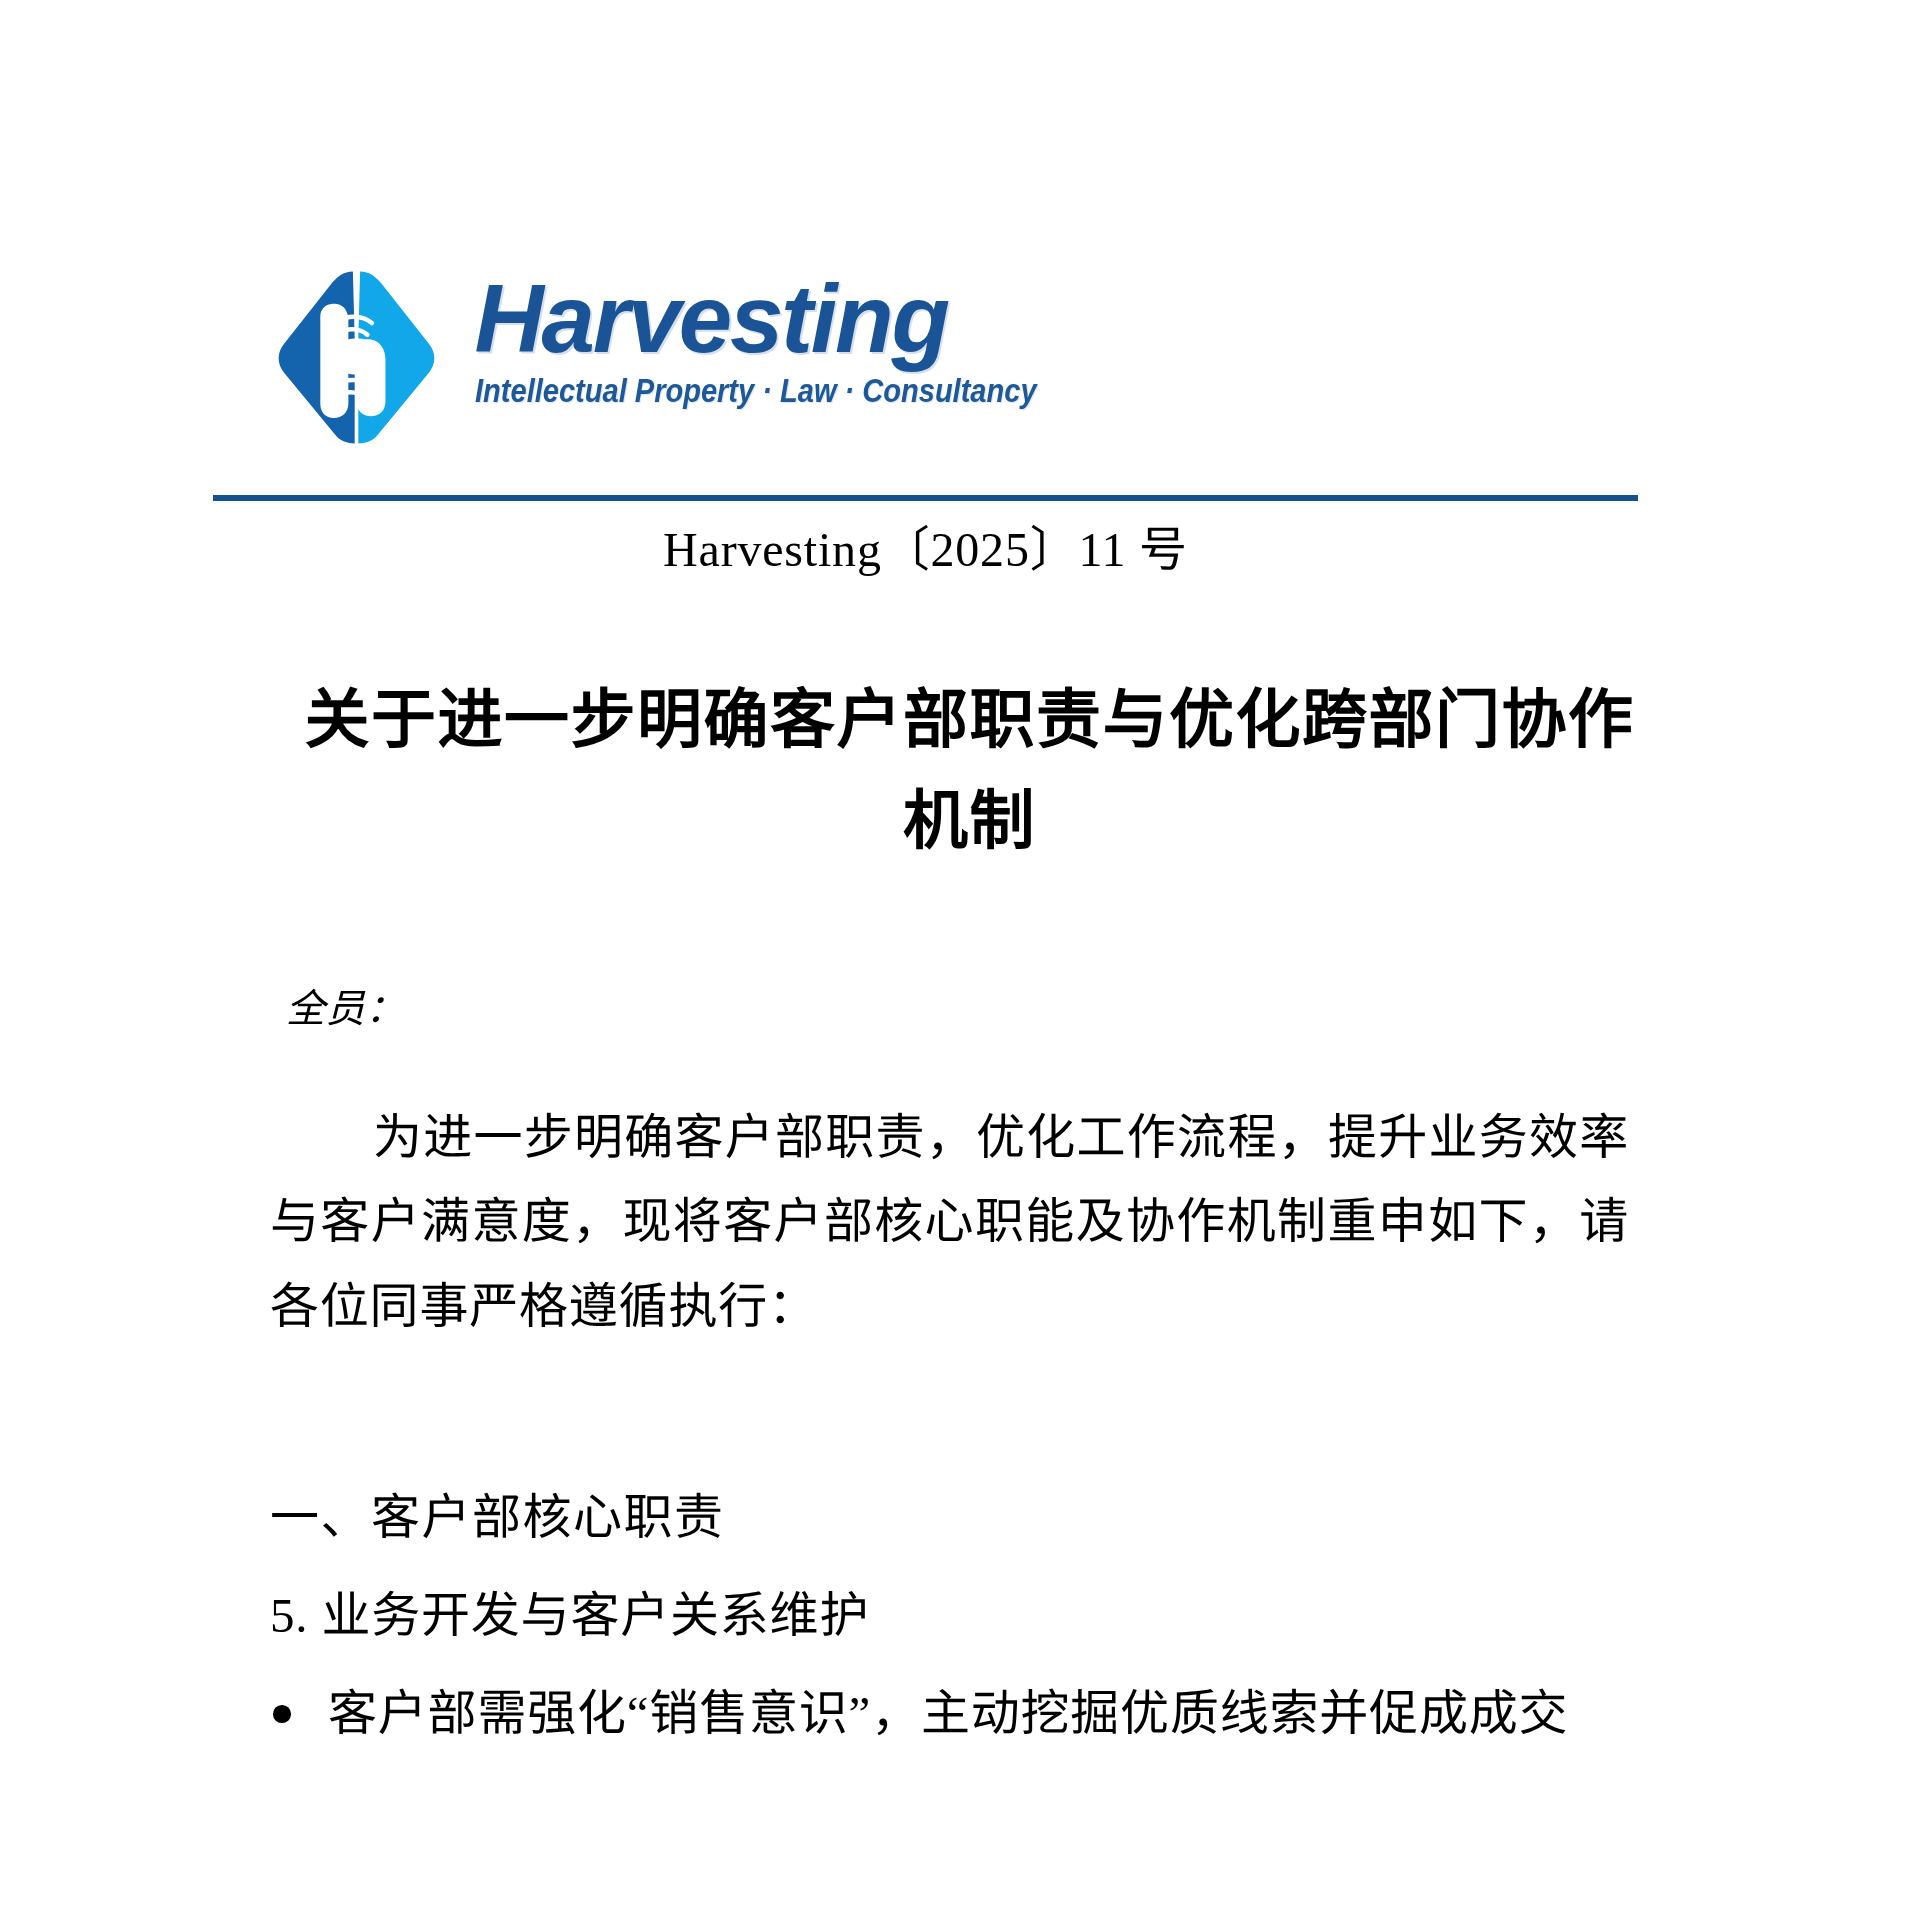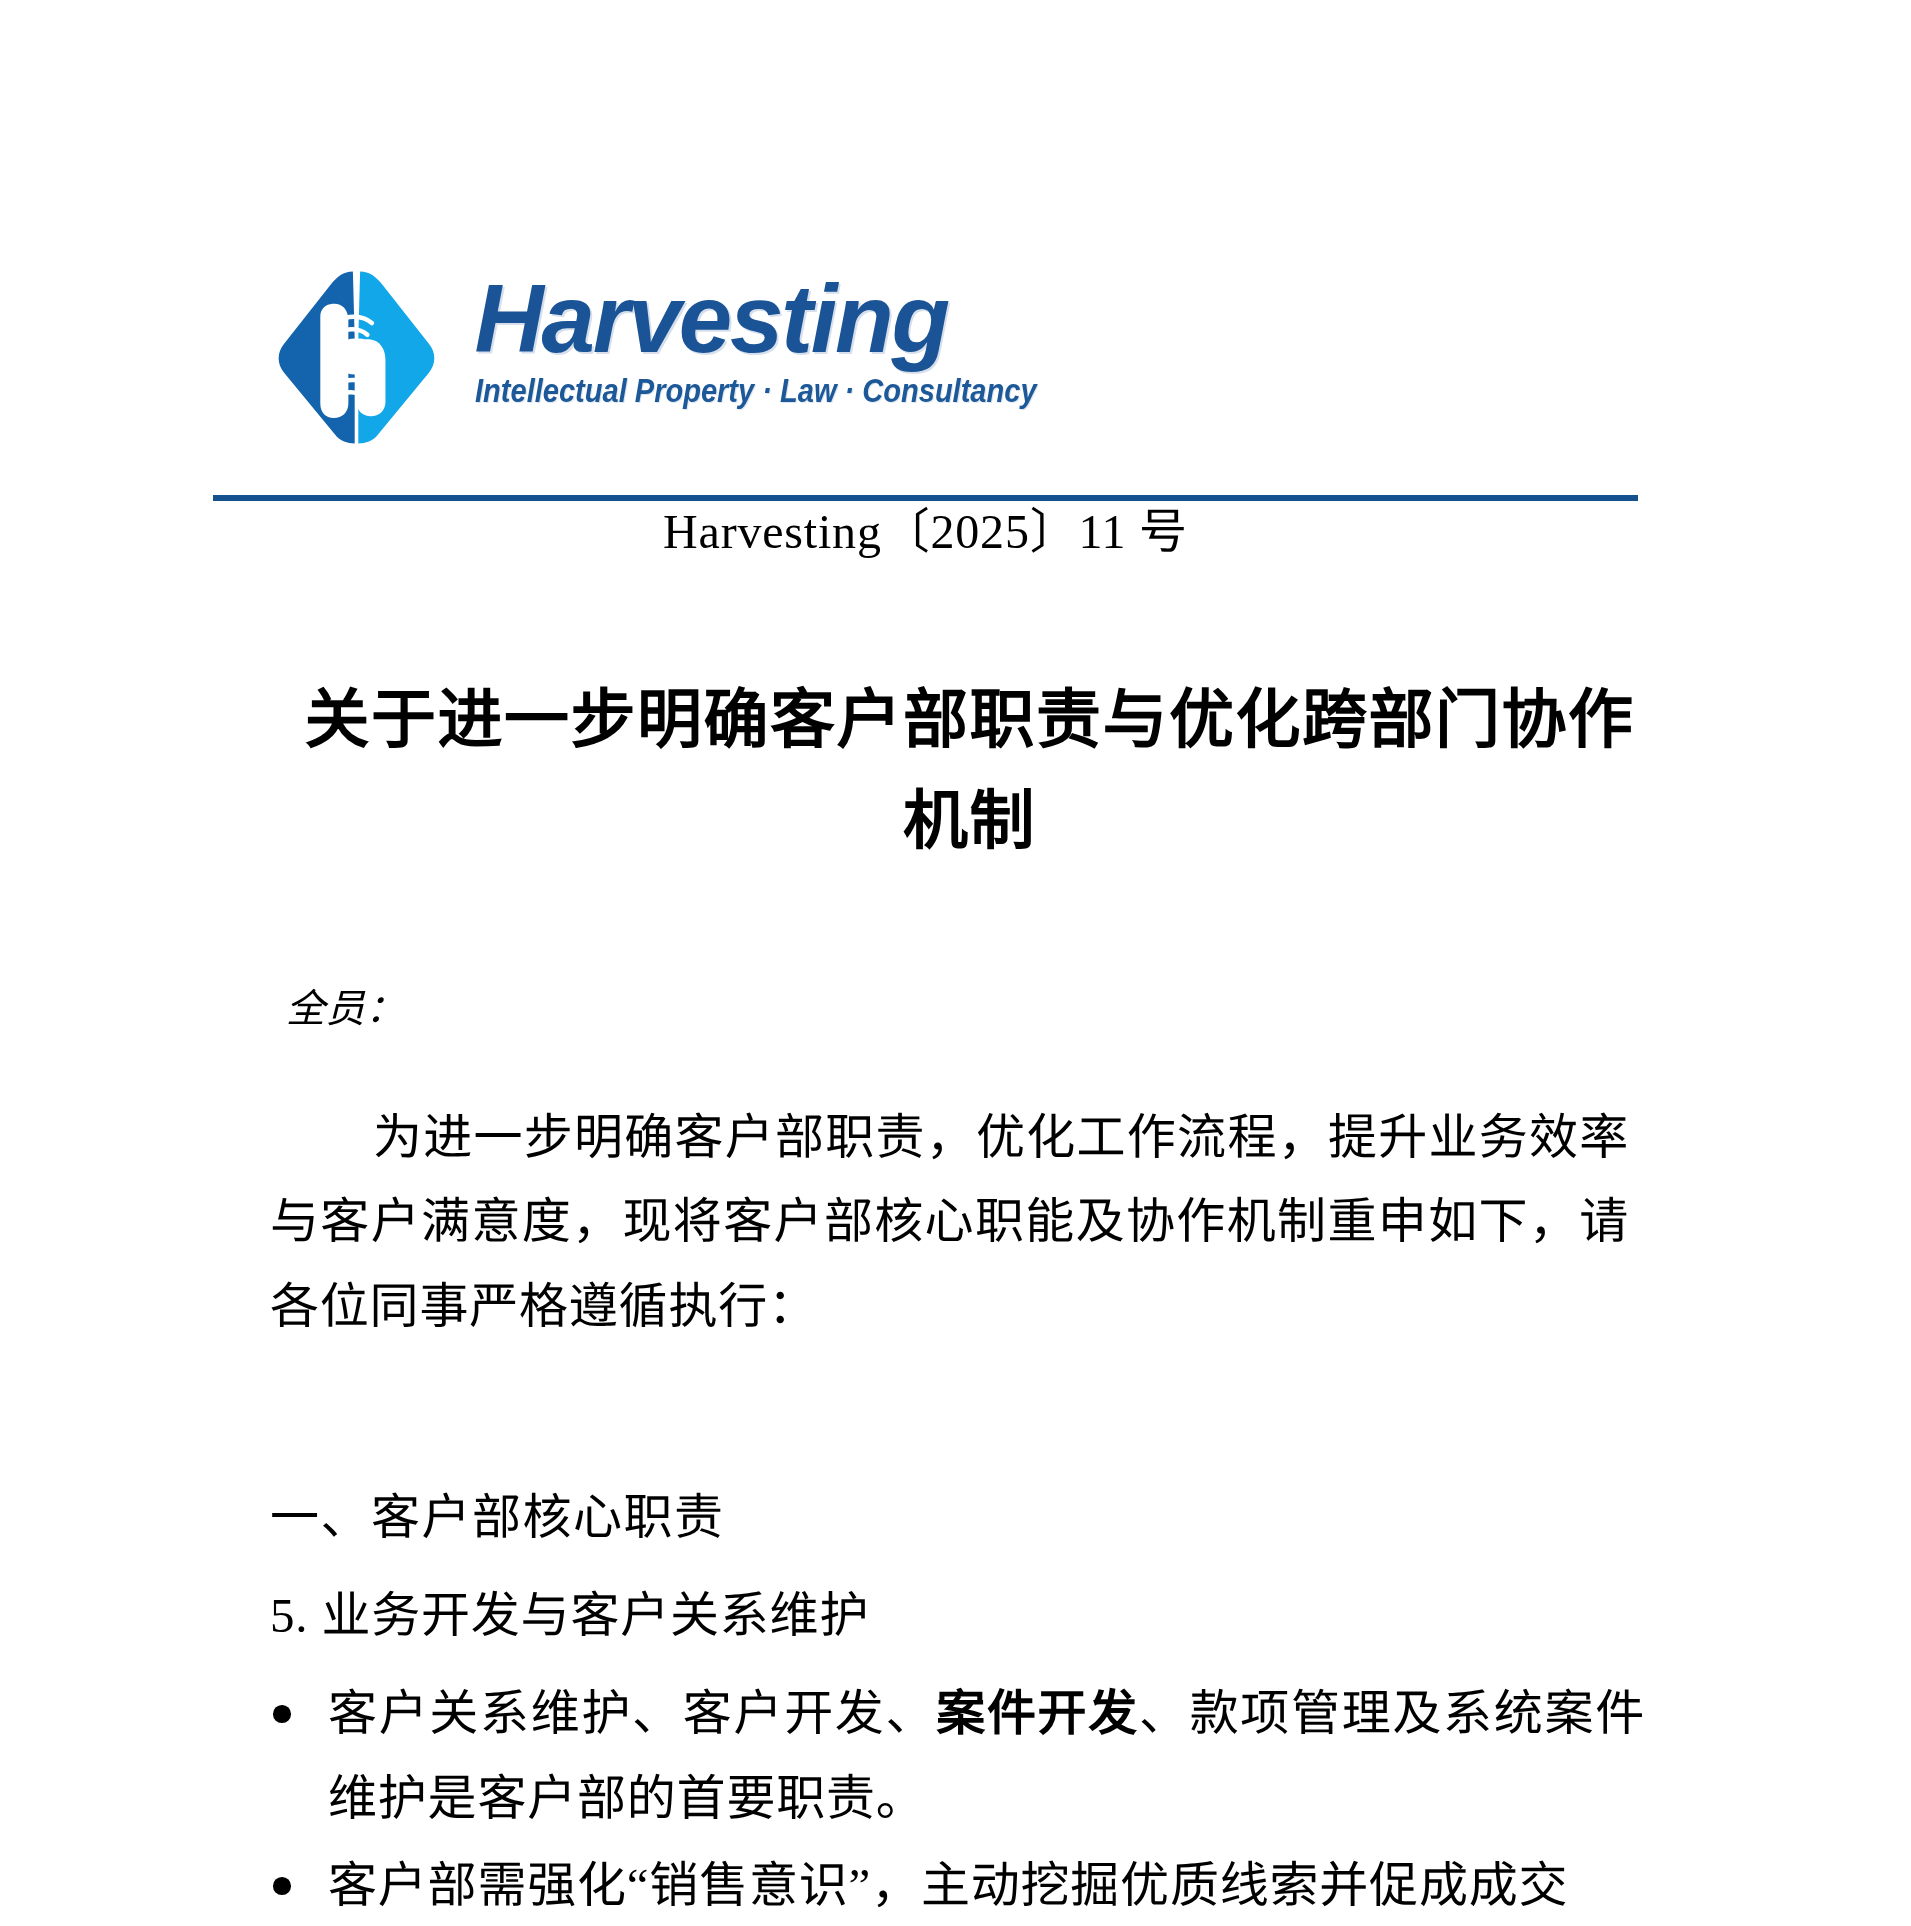--- a/index.html
+++ b/index.html
@@ -80,21 +80,21 @@
     top: 495px;
     width: 1425px;
     height: 6.2px;
     background: #14518e;
   }
 
   
   .doc-number {
     position: absolute;
     left: 213px;
-    top: 496px;
+    top: 514px;
     width: 1425px;
     text-align: center;
     font-size: 48px;
     line-height: 1.5;
     letter-spacing: 0.8px;
     font-family: "Liberation Serif", "DejaVu Serif", serif;
   }
 
   
   .doc-title {
@@ -222,24 +222,20 @@
 
     <p class="para">为进一步明确客户部职责，优化工作流程，提升业务效率与客户满意度，现将客户部核心职能及协作机制重申如下，请各位同事严格遵循执行：</p>
 
     <p class="section-heading">一、客户部核心职责</p>
 
     <p class="sub-item">5. 业务开发与客户关系维护</p>
 
     <ul class="bullet-list">
       <li>
         <span class="bullet-dot"></span>
-        <span>客户关系维护、客户开发、</span><b>案件开发</b><span>、款项管理及系统案件维护是客户部的首要职责。</span>
-      </li>
-      <li>
-        <span class="bullet-dot"></span>
         <span>客户部需强化“销售意识”，主动挖掘优质线索并促成成交</span>
       </li>
 
     </ul>
 
   </div>
 
 </div>
 
 

